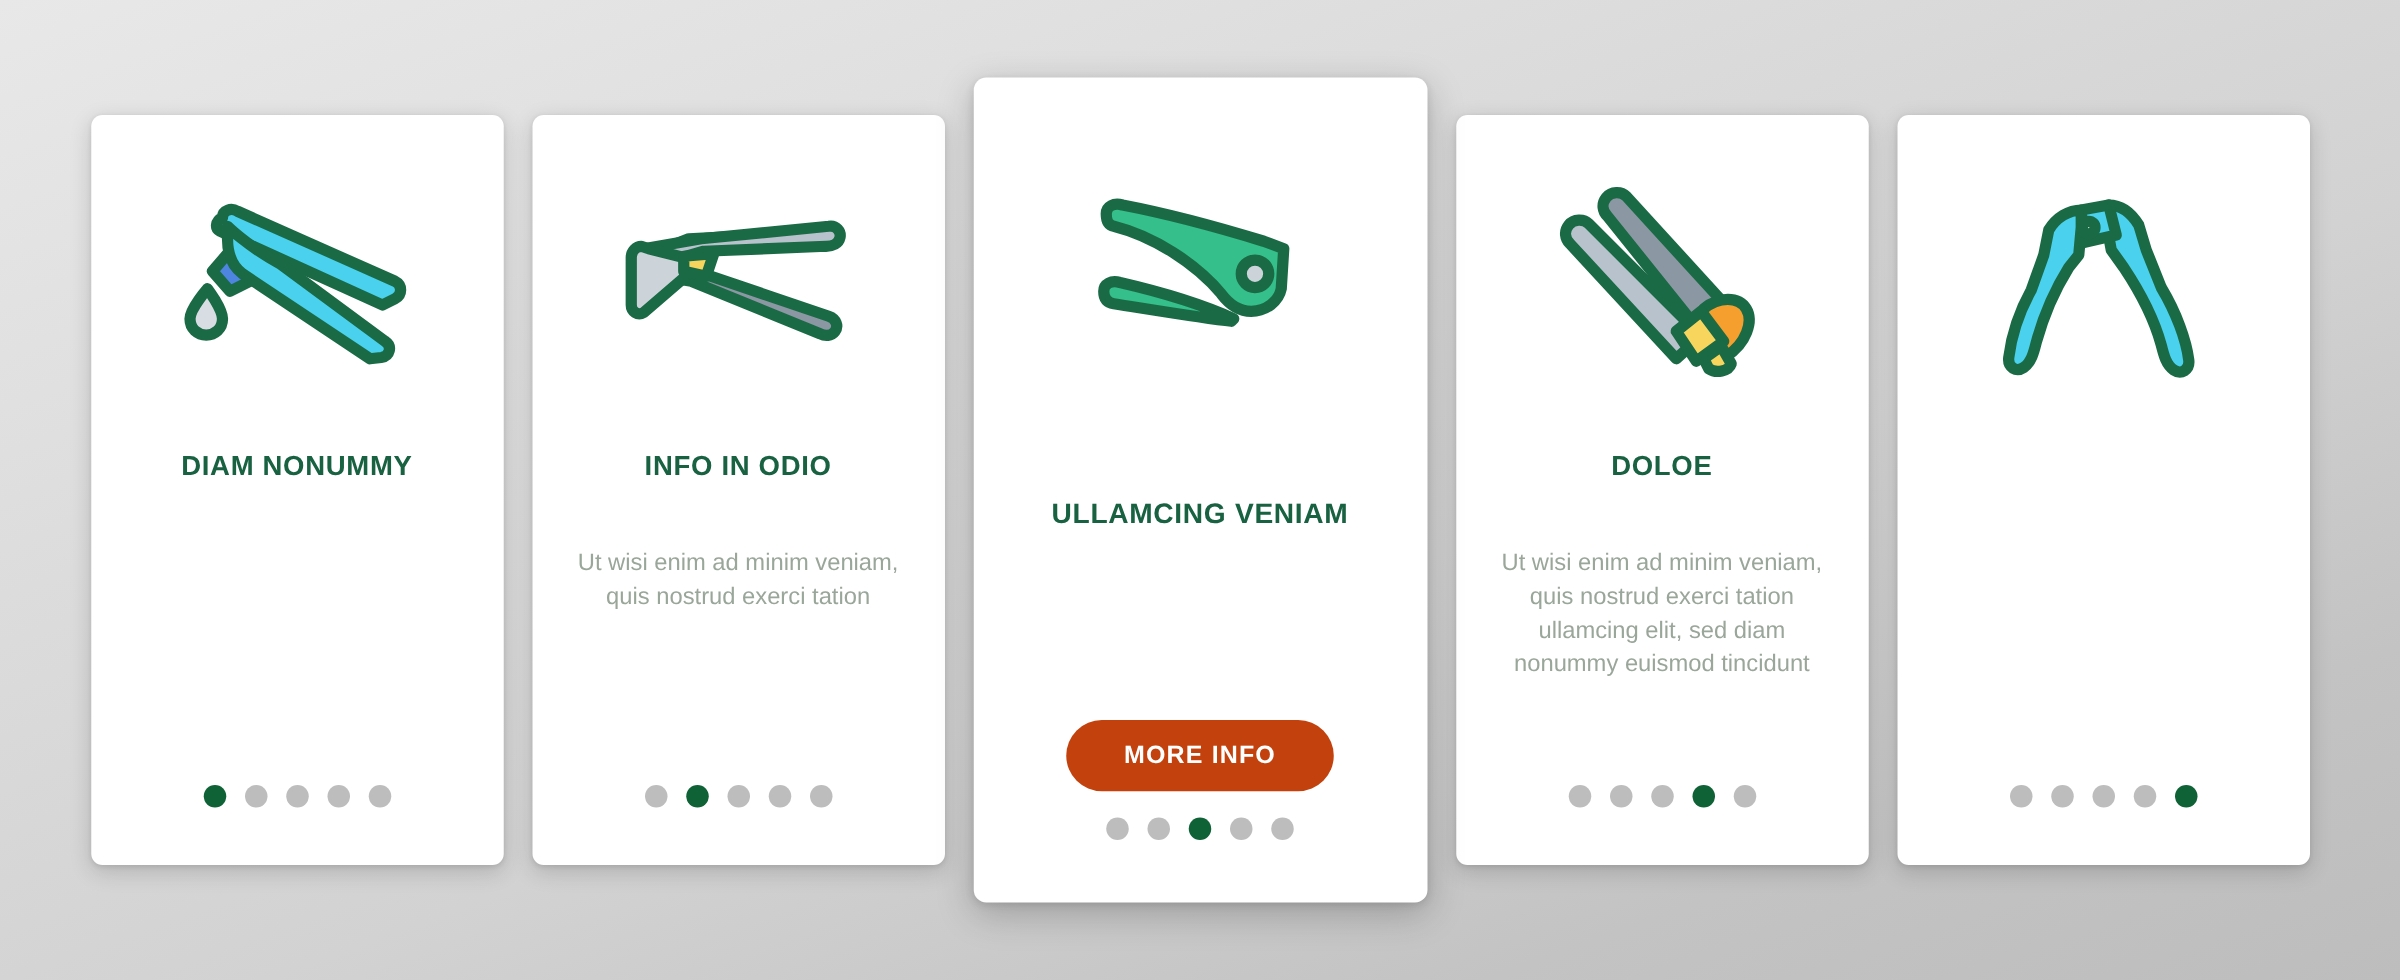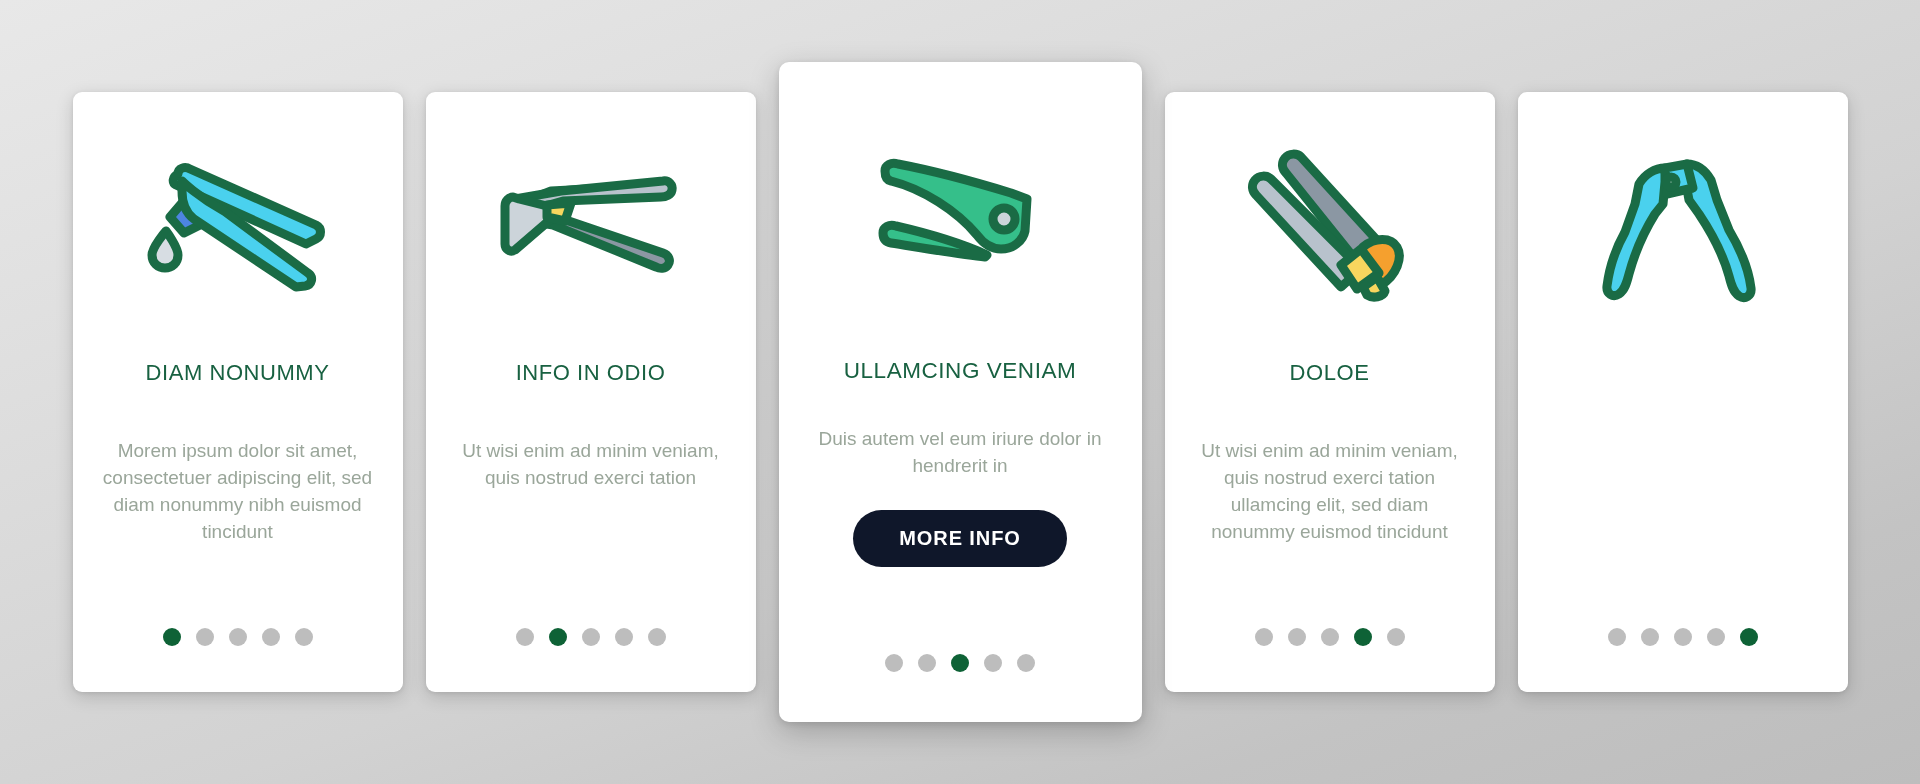--- a/index.html
+++ b/index.html
@@ -45,37 +45,38 @@
     flex-direction: column;
     align-items: center;
     flex: 0 0 auto;
   }
   .card.featured {
     width: 363px;
     height: 660px;
     border-radius: 10px;
     box-shadow: 0 9px 30px rgba(0,0,0,0.22), 0 2px 7px rgba(0,0,0,0.11);
     z-index: 5;
+    gap: 40px;
   }
 
   .icon-area {
     height: 268px;
     width: 100%;
     display: flex;
     align-items: center;
     justify-content: center;
     flex: 0 0 auto;
   }
   .card.featured .icon-area { height: 296px; }
 
   .icon-area svg { display: block; }
 
   .card-title {
     font-size: 22px;
-    font-weight: normal;
+    font-weight: bold;
     letter-spacing: 0.55px;
     color: #186141;
     text-align: center;
     line-height: 1.15;
     margin: 0;
     padding: 0 14px;
     flex: 0 0 auto;
   }
   .card.featured .card-title { font-size: 22.5px; }
 
@@ -91,21 +92,21 @@
   .card .spacer-title { height: 53px; flex: 0 0 auto; }
   .card.featured .spacer-title { height: 42px; }
 
   .cta-wrap {
     margin-top: 30px;
     flex: 0 0 auto;
   }
   .cta {
     display: block;
     border: none;
-    background: #0f172a;
+    background: #c2410c;
     color: #ffffff;
     font-family: "Liberation Sans", sans-serif;
     font-size: 20px;
     font-weight: bold;
     letter-spacing: 0.9px;
     border-radius: 32px;
     padding: 17px 46px;
     cursor: pointer;
   }
 
@@ -142,21 +143,20 @@
               <path d="M44 52 L32 66 L46 82 L70 70 Z" fill="#4d85e0"></path>
               <path d="M40 23 C40 17 47 15 52 18 L178 74 C184 77 184 85 178 88 L168 93 L38 34 C34 32 34 26 40 23 Z" fill="#4ad1ee"></path>
               <path d="M44 30 C44 30 60 46 86 60 L170 122 C176 126 174 134 167 135 L158 136 L56 68 C48 62 44 52 44 40 Z" fill="#4ad1ee"></path>
               <path d="M28 80 C28 80 14 96 14 104 C14 112 20 117 27 117 C34 117 40 112 40 104 C40 96 28 80 28 80 Z" fill="#d7dde3"></path>
             </g>
           </svg>
         </span>
       </div>
       <h2 class="card-title">DIAM NONUMMY</h2>
       <div class="spacer-title"></div>
-      <p class="card-body">Morem ipsum dolor sit amet, consectetuer adipiscing elit, sed diam nonummy nibh euismod tincidunt</p>
       <div class="dots">
         <span class="dot active"></span>
         <span class="dot"></span>
         <span class="dot"></span>
         <span class="dot"></span>
         <span class="dot"></span>
       </div>
     </div>
 
     <div class="card">
@@ -193,21 +193,20 @@
             <g fill="none" stroke="#1a6b45" stroke-width="9" stroke-linecap="round" stroke-linejoin="round">
               <path d="M20 26 C20 20 26 17 33 19 C80 28 120 40 146 48 L162 54 L160 86 C158 96 148 104 136 104 C126 104 118 98 112 90 C92 66 58 44 26 36 C21 35 20 31 20 26 Z" fill="#35bf8a"></path>
               <path d="M18 88 C18 82 24 79 31 81 C70 90 100 100 122 110 L120 112 C100 110 64 104 26 98 C20 97 18 93 18 88 Z" fill="#35bf8a"></path>
               <circle cx="139" cy="74" r="11" fill="#ccd4da"></circle>
             </g>
           </svg>
         </span>
       </div>
       <h2 class="card-title">ULLAMCING VENIAM</h2>
       <div class="spacer-title"></div>
-      <p class="card-body">Duis autem vel eum iriure dolor in hendrerit in</p>
       <div class="cta-wrap">
         <button class="cta">MORE INFO</button>
       </div>
       <div class="dots">
         <span class="dot"></span>
         <span class="dot"></span>
         <span class="dot active"></span>
         <span class="dot"></span>
         <span class="dot"></span>
       </div>

